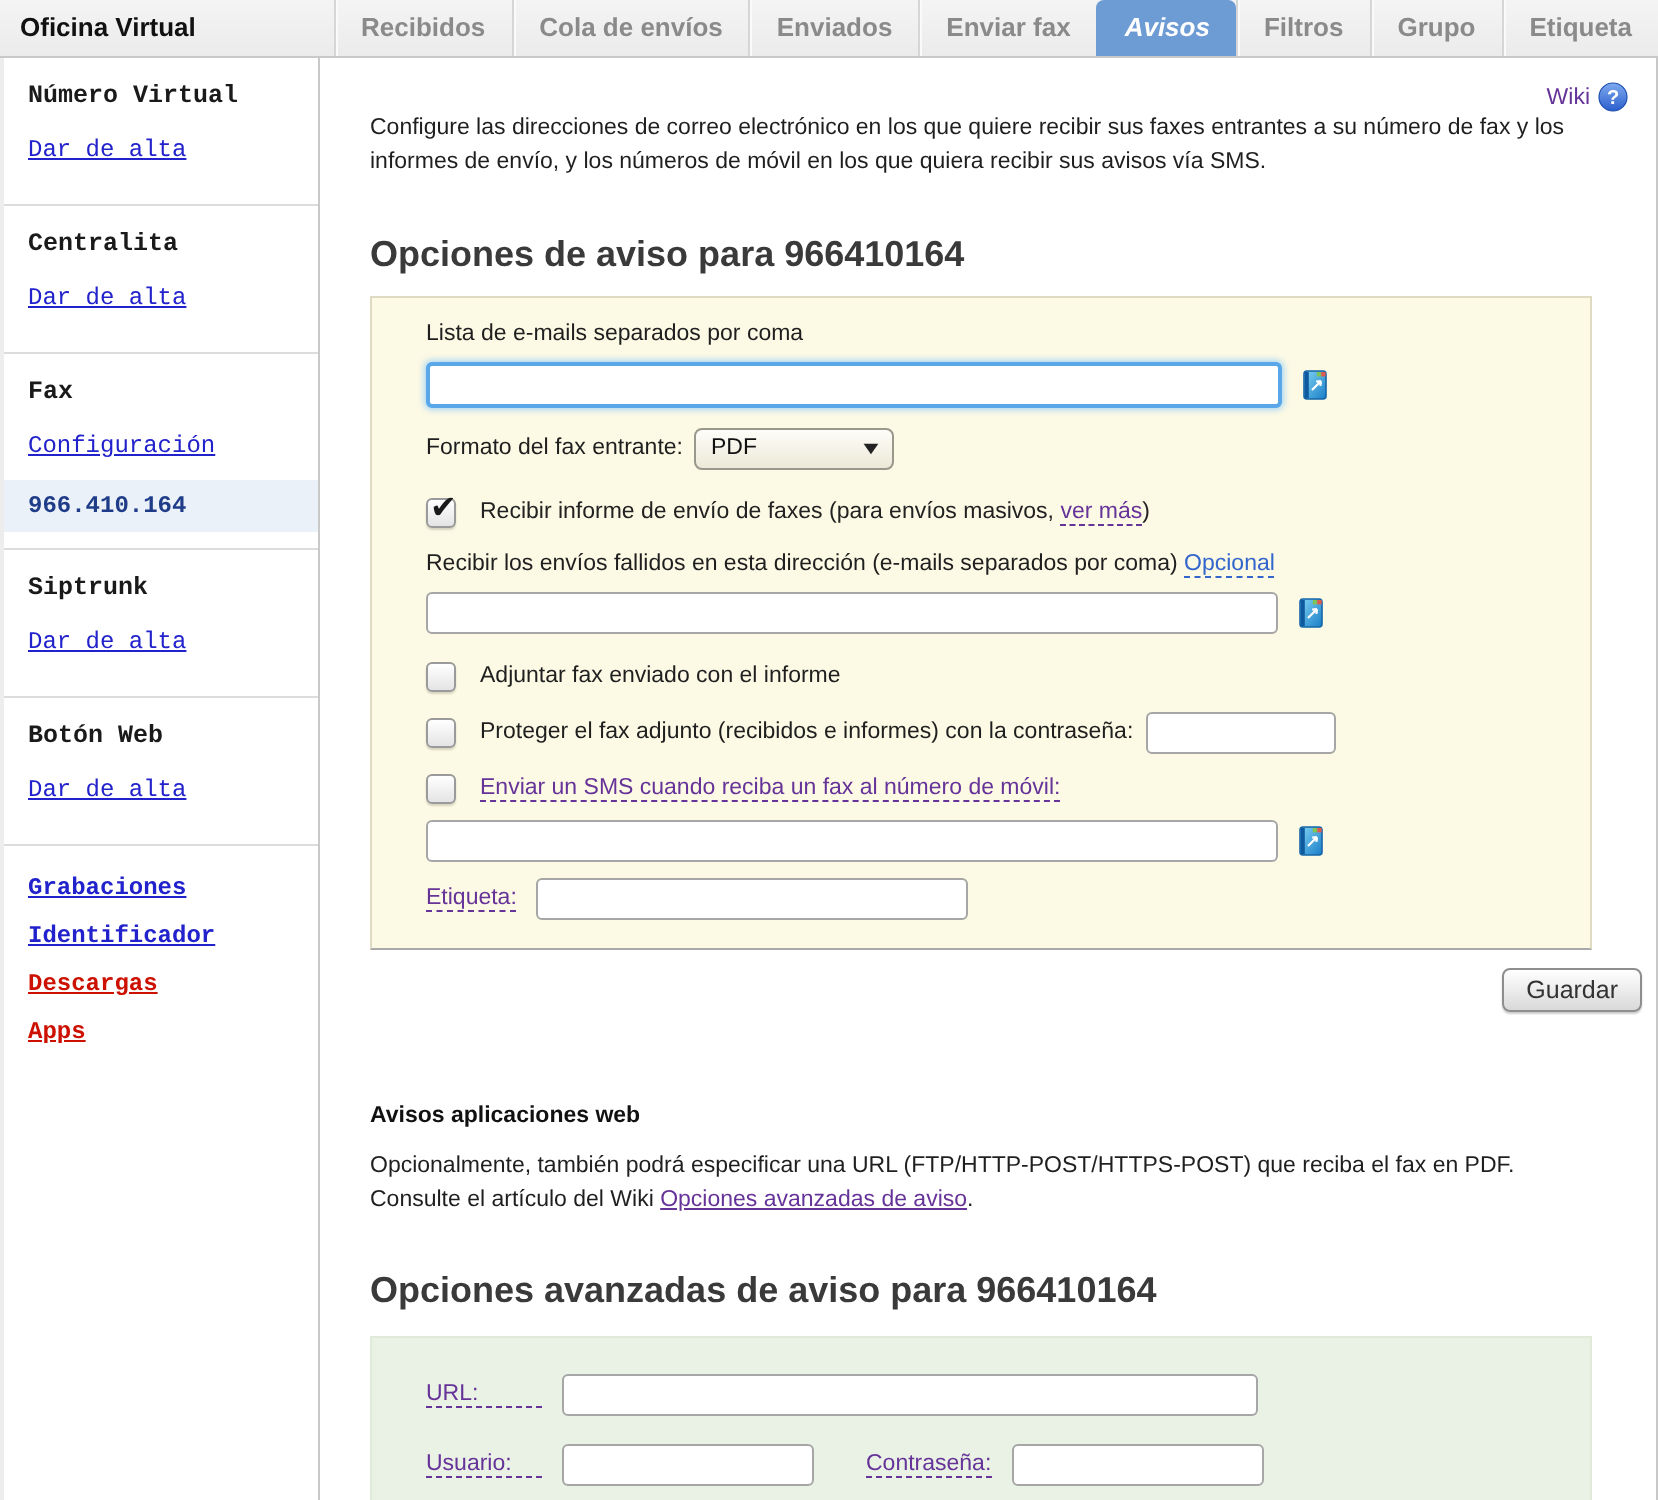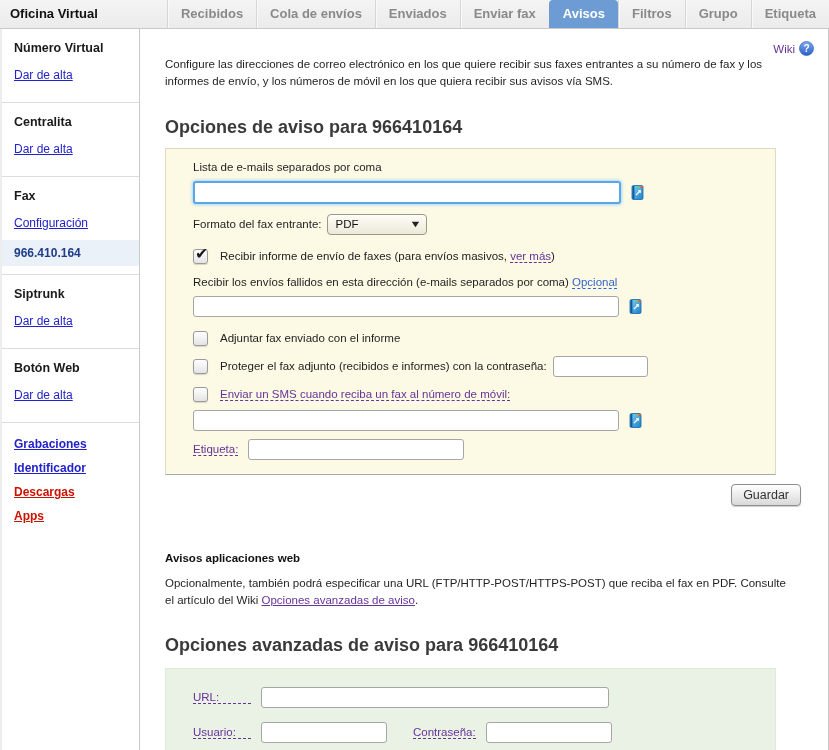--- a/index.html
+++ b/index.html
@@ -8,25 +8,25 @@
   .page { position:relative; width:829px; height:750px; background:#fff; overflow:hidden; }
 
   
   .topbar { display:flex; height:29px; background:linear-gradient(#F4F4F4,#EBEBEB);
             border-bottom:1px solid #C9C9C9; }
   .app-title { width:170px; padding-left:10px; line-height:28px; font-size:13px; font-weight:bold; color:#111; }
   .tabs { display:flex; flex:1; }
   .tab { padding:0 13px; line-height:28px; font-size:13px; font-weight:bold; color:#8A8A8A;
          border-left:1px solid #D6D6D6; box-shadow:inset 1px 0 0 #FAFAFA; cursor:pointer; white-space:nowrap; }
   .tab.active { background:var(--accent-blue,#6D9BD3); color:#fff; border-radius:4px 4px 0 0;
-                border-left-color:transparent; box-shadow:none; }
+                border-left-color:transparent; box-shadow:none;font-style:italic; }
 
   
   .body-row { display:flex; height:721px; }
-  .sidebar { width:140px; background:#fff; border-left:2px solid #EDEDED; border-right:1px solid #C9C9C9; font-size:12px; }
+  .sidebar { width:160px; background:#fff; border-left:2px solid #EDEDED; border-right:1px solid #C9C9C9; font-size:12px;font-family:Liberation Mono, monospace; }
   .side-sec { padding:12px 12px 16px 12px; border-bottom:1px solid #DCDCDC; }
   .side-title { font-weight:bold; color:#1a1a1a; margin-bottom:13px; font-size:12.5px; }
   .side-link { display:block; color:var(--link-blue,#2222CC); text-decoration:underline; cursor:pointer; margin-bottom:4px; }
   .side-selected { margin:10px -12px -8px -12px; padding:6px 12px; background:var(--selected-bg,#EBF1F9);
                    color:var(--selected-navy,#1F3C88); font-weight:bold; cursor:pointer; }
   .side-footer { padding:14px 12px; }
   .side-footer a { display:block; font-weight:bold; text-decoration:underline; margin-bottom:10px; cursor:pointer; }
   .side-footer a.blue { color:var(--link-blue,#2222CC); }
   .side-footer a.red  { color:var(--link-red,#CC1100); }
 

